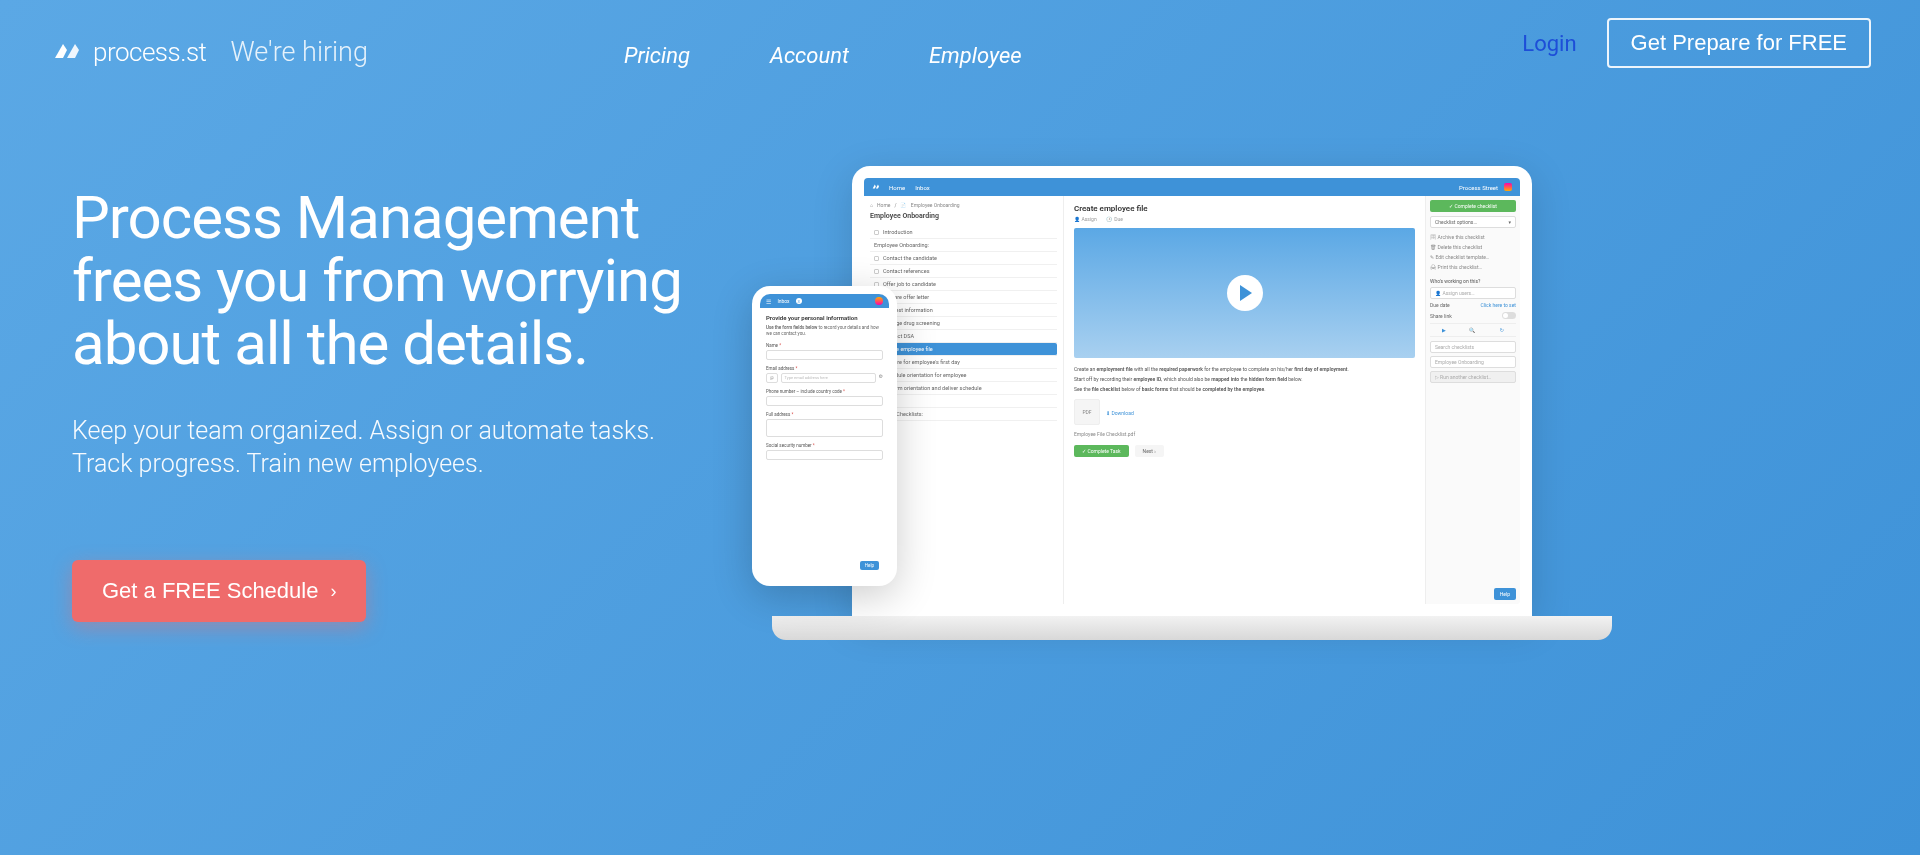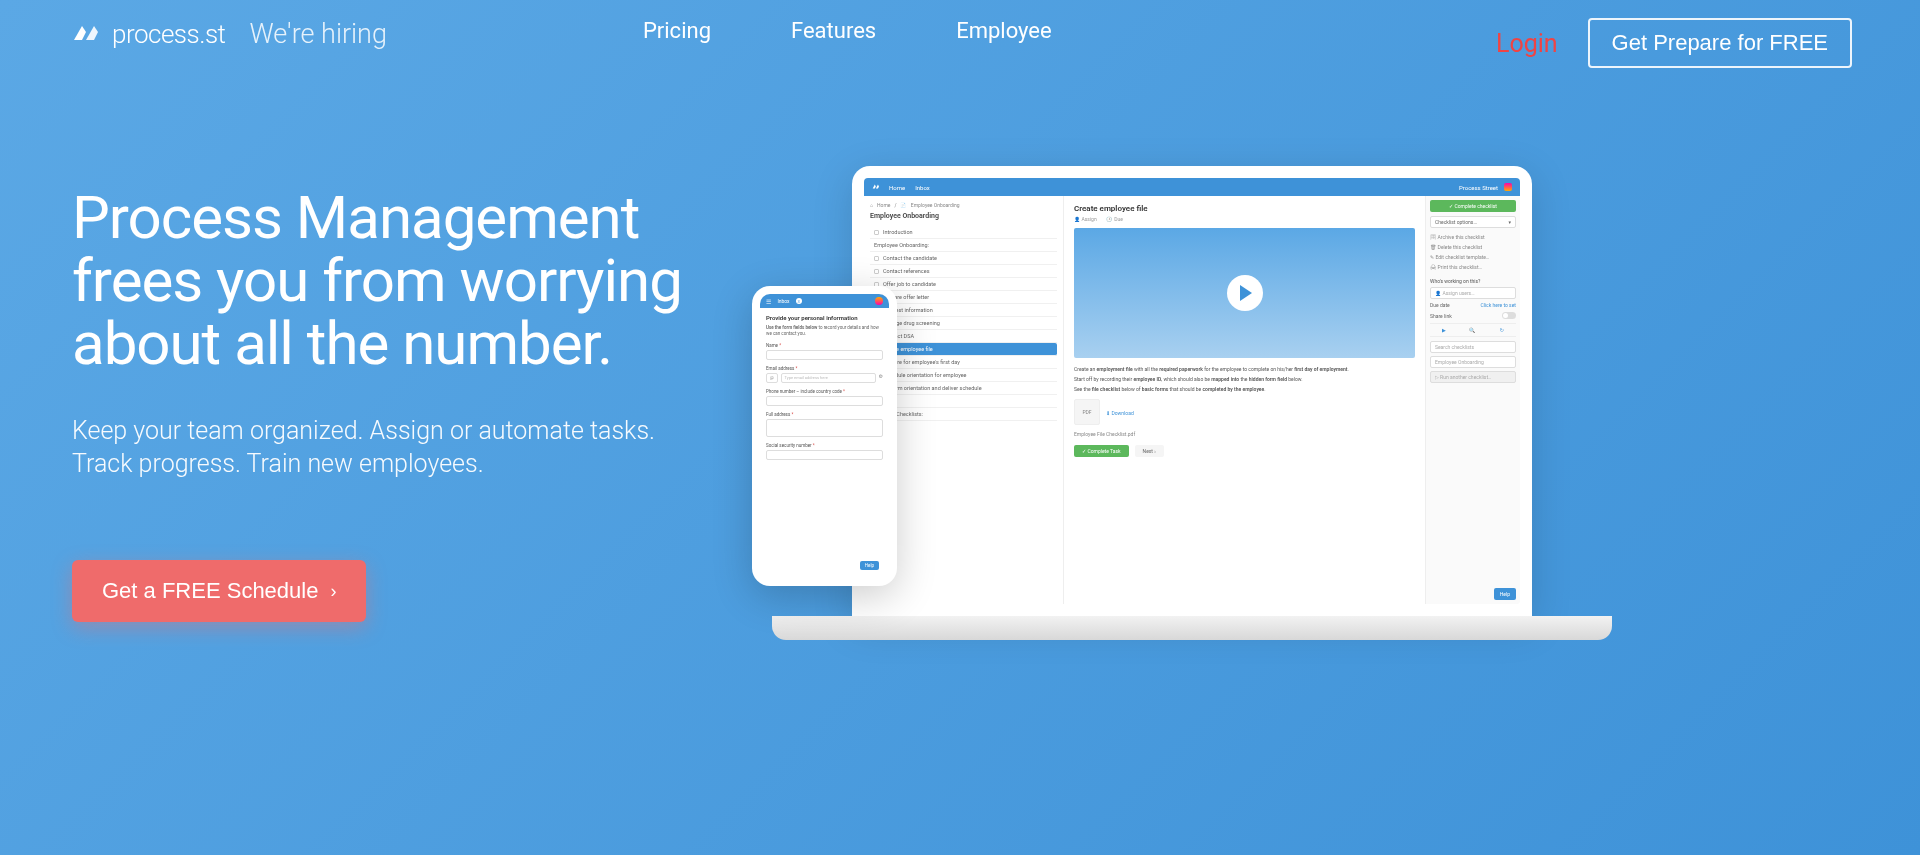--- a/index.html
+++ b/index.html
@@ -9,22 +9,22 @@
     }
     body {
       font-family: -apple-system, BlinkMacSystemFont, "Segoe UI", Roboto, Helvetica, Arial, sans-serif;
       background: linear-gradient(135deg, #5ba8e5 0%, #3e92d8 100%);
       min-height: 855px;
       width: 1920px;
       overflow: hidden;
     }
     .header {
       display: flex;
-      align-items: flex-start;
-      padding: 18px 68px;
+      align-items: flex-end;
+      padding: 18px 49px;
       gap: 16px;
     }
     .logo-area {
       display: flex;
       align-items: center;
       gap: 12px;
     }
     .logo-icon {
       width: 32px;
       height: 32px;
@@ -40,37 +40,38 @@
     .hiring-text {
       color: rgba(255,255,255,0.85);
       font-size: 27px;
       font-weight: 300;
       margin-left: 8px;
     }
     .nav-center {
       display: flex;
       gap: 80px;
       margin-left: 240px;
+      font-style: italic;
     }
     .nav-link {
       color: #fff;
       font-size: 22px;
       font-weight: 400;
       cursor: pointer;
       text-decoration: none;
     }
     .nav-right {
       margin-left: auto;
       display: flex;
       align-items: center;
       gap: 30px;
     }
     .login-link {
-      color: #ef4444;
-      font-size: 25px;
+      color: #1d4ed8;
+      font-size: 22px;
       font-weight: 400;
       cursor: pointer;
       text-decoration: none;
     }
     .get-started-btn {
       background: transparent;
       border: 2px solid rgba(255,255,255,0.9);
       border-radius: 4px;
       color: #fff;
       font-size: 22px;
@@ -569,32 +570,32 @@
       <svg width="32" height="32" viewBox="0 0 32 32">
         <path d="M6 22 L14 8 L18 14 L14 22 Z" fill="#fff"></path>
         <path d="M18 22 L26 8 L30 14 L26 22 Z" fill="#fff" opacity="0.9"></path>
       </svg>
     </span>
     <span class="logo-text">process.st</span>
   </div>
   <a class="hiring-text">We're hiring</a>
   <div class="nav-center">
     <a class="nav-link">Pricing</a>
-    <a class="nav-link">Features</a>
+    <a class="nav-link">Account</a>
     <a class="nav-link">Employee</a>
   </div>
   <div class="nav-right">
     <a class="login-link">Login</a>
     <button class="get-started-btn">Get Prepare for FREE</button>
   </div>
 </div>
 
 <div class="hero">
   <div class="hero-left">
-    <h1 class="hero-title">Process Management frees you from worrying about all the number.</h1>
+    <h1 class="hero-title">Process Management frees you from worrying about all the details.</h1>
     <p class="hero-subtitle">Keep your team organized. Assign or automate tasks. Track progress. Train new employees.</p>
     <div class="signup-row">
       <button class="cta-button">
         <span>Get a FREE Schedule</span>
         <span class="chevron">›</span>
       </button>
     </div>
   </div>
 
   <div class="hero-right">

